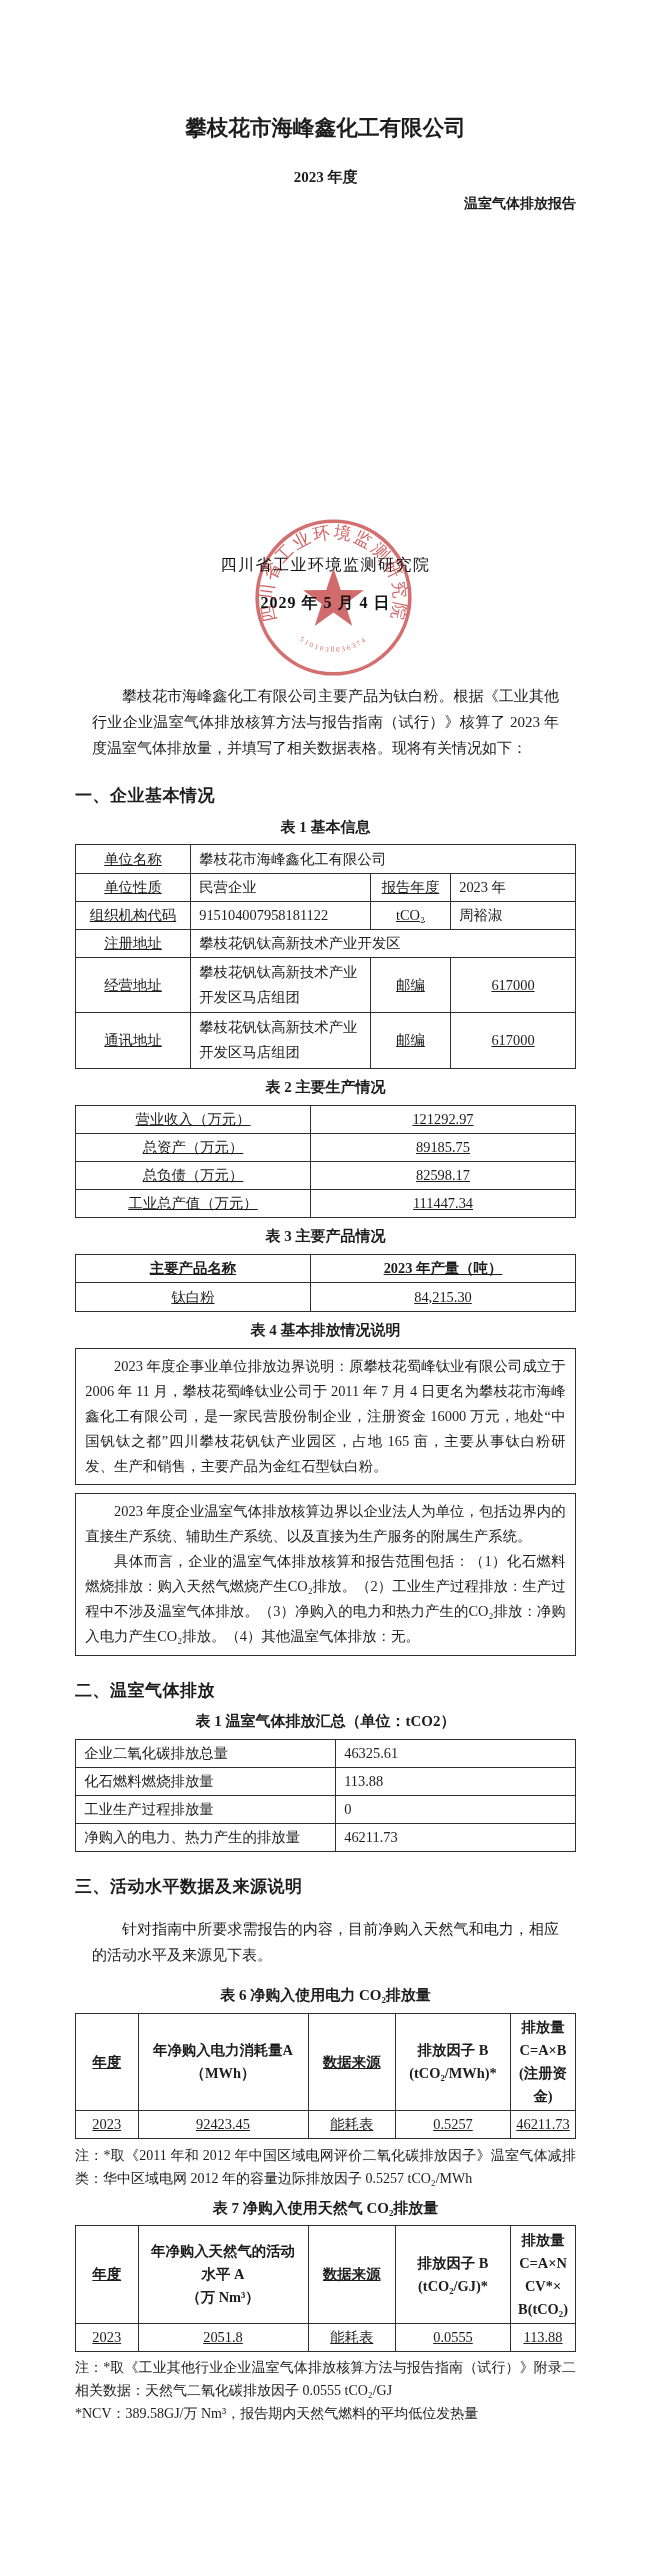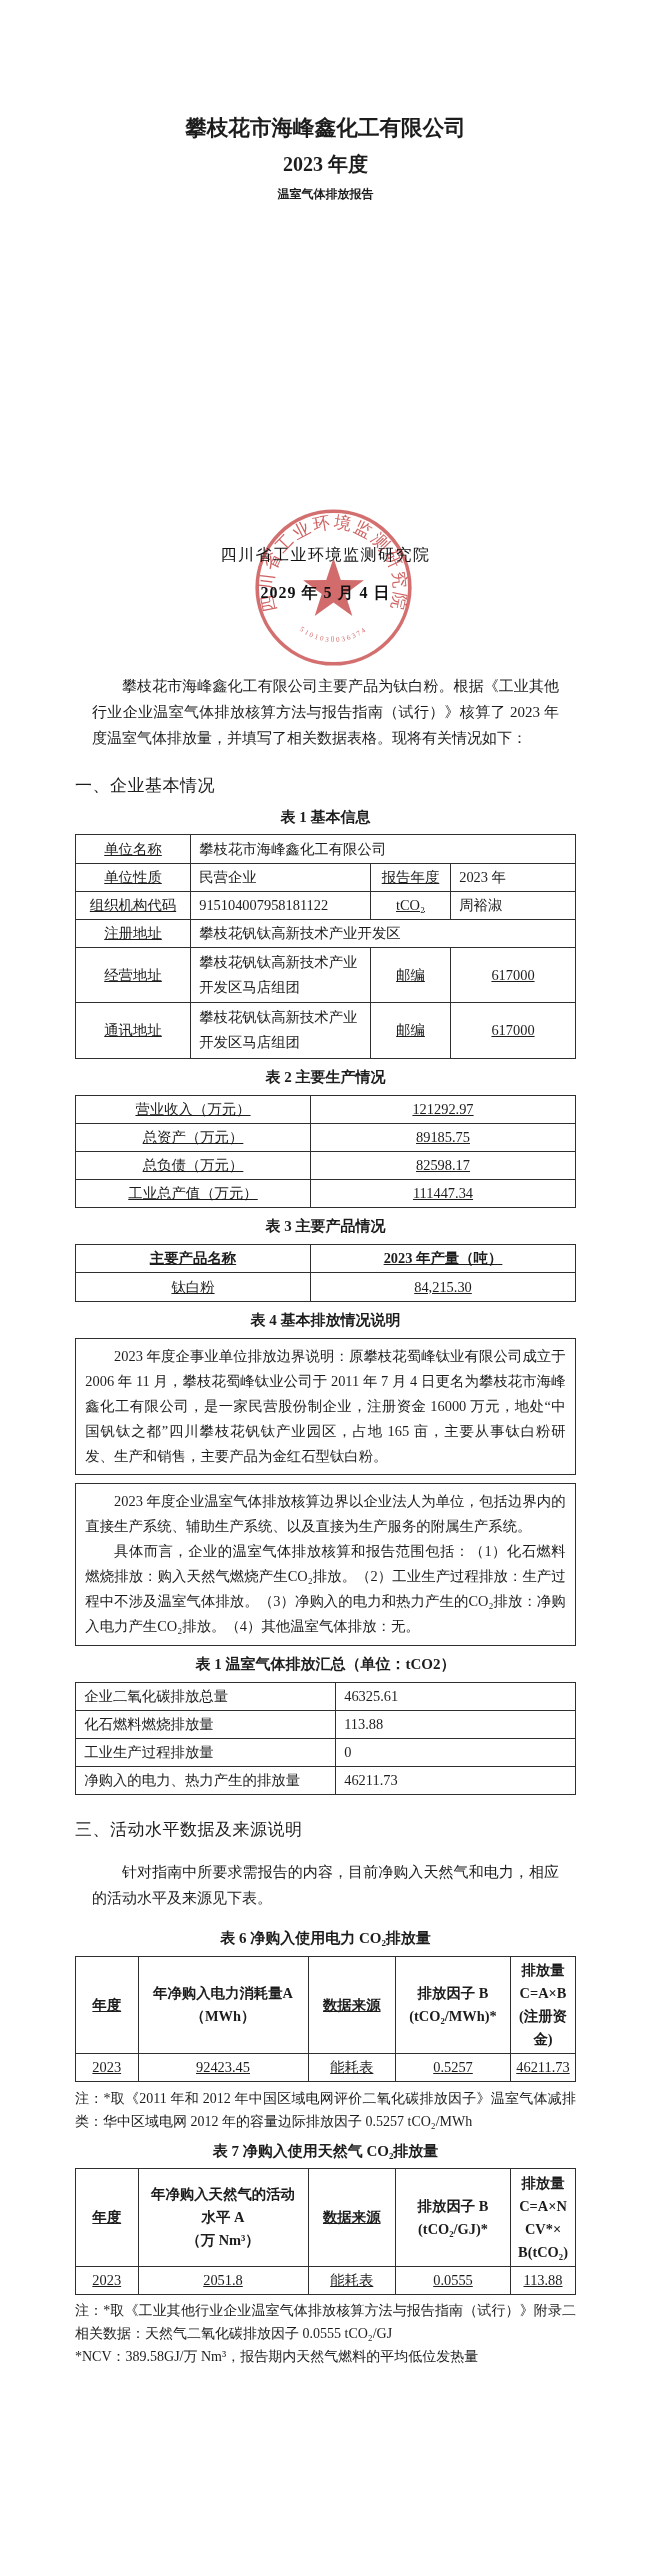--- a/index.html
+++ b/index.html
@@ -5,35 +5,35 @@
   html,body { margin:0; padding:0; background:#e8e8e8; }
   .page {
     width:650px; height:3671px; margin:0 auto; position:relative;
     background:#ffffff; overflow:hidden;
     font-family:"Liberation Serif","DejaVu Serif",serif;
     color:#1c1c1c;
   }
   .content { padding:0 74px 0 75px; }
 
   .title1 { padding-top:116px; text-align:center; font-size:21.6px; font-weight:bold; line-height:1.2; }
-  .title2 { text-align:center; font-size:20px; font-weight:bold; margin-top:9px; }
-  .title3 { text-align:center; font-size:12px; font-weight:bold; margin-top:8.2px; }
+  .title2 { text-align:center; font-size:15px; font-weight:bold; margin-top:26px; }
+  .title3 { text-align:right; font-size:14px; font-weight:bold; margin-top:8.2px; }
 
   .stamp-area { position:relative; height:171px; margin-top:286px; }
   .stamp-svg { position:absolute; top:15.5px; left:calc(50% - 75px); }
   .stamp-org  { position:absolute; top:55px; left:0; width:100%; text-align:center;
                 font-size:16px; letter-spacing:1.5px; line-height:21.6px; color:#111; }
   .stamp-date { position:absolute; top:93px; left:0; width:100%; text-align:center;
                 font-size:16px; font-weight:bold; letter-spacing:1px; line-height:21.6px; color:#111; }
 
   .para { font-size:15px; line-height:26px; text-align:justify; text-indent:2em; margin:17px; }
   .intro { margin-top:13.4px; }
   .mt { margin-top:6.2px; }
 
-  h2.sec { font-size:17px; font-weight:normal; margin:23px 0 0 0; line-height:24px;
+  h2.sec { font-size:17px; font-weight:bold; margin:23px 0 0 0; line-height:24px;
            font-family:"Liberation Sans","DejaVu Sans",sans-serif; letter-spacing:0.5px; }
 
   .tcap { font-size:15px; font-weight:bold; text-align:center; margin-top:8.2px; line-height:21.6px; }
 
   table.doc { width:100%; border-collapse:collapse; margin-top:6.2px; font-size:14.4px; table-layout:fixed; }
   table.doc td, table.doc th { border:1px solid #2f2f2f; padding:2.1px 5.2px; height:23px;
                                vertical-align:middle; font-weight:normal; word-break:break-all; }
   table.doc th { font-weight:bold; }
   .c { text-align:center;text-decoration:underline; }
   .l { text-align:left; padding-left:8.2px !important; }
@@ -175,20 +175,21 @@
       <tbody>
           <tr>
         <td class="boxpara">
           <p>2023 年度企业温室气体排放核算边界以企业法人为单位，包括边界内的直接生产系统、辅助生产系统、以及直接为生产服务的附属生产系统。</p>
           <p>具体而言，企业的温室气体排放核算和报告范围包括：（1）化石燃料燃烧排放：购入天然气燃烧产生CO₂排放。（2）工业生产过程排放：生产过程中不涉及温室气体排放。（3）净购入的电力和热力产生的CO₂排放：净购入电力产生CO₂排放。（4）其他温室气体排放：无。</p>
         </td>
       </tr>
     </tbody>
       </table>
 
+    <h2 class="sec">二、温室气体排放</h2>
     <div class="tcap">表 1 温室气体排放汇总（单位：tCO2）</div>
     <table class="doc">
       <colgroup>
           <col style="width:52%">
           <col style="width:48%">
         </colgroup>
       <tbody>
           <tr>
         <td class="l">企业二氧化碳排放总量</td>
         <td class="l">46325.61</td>

